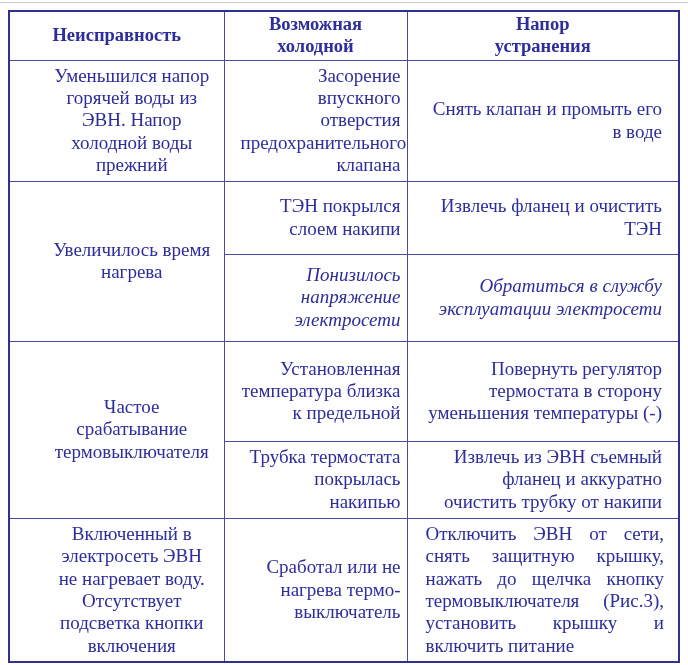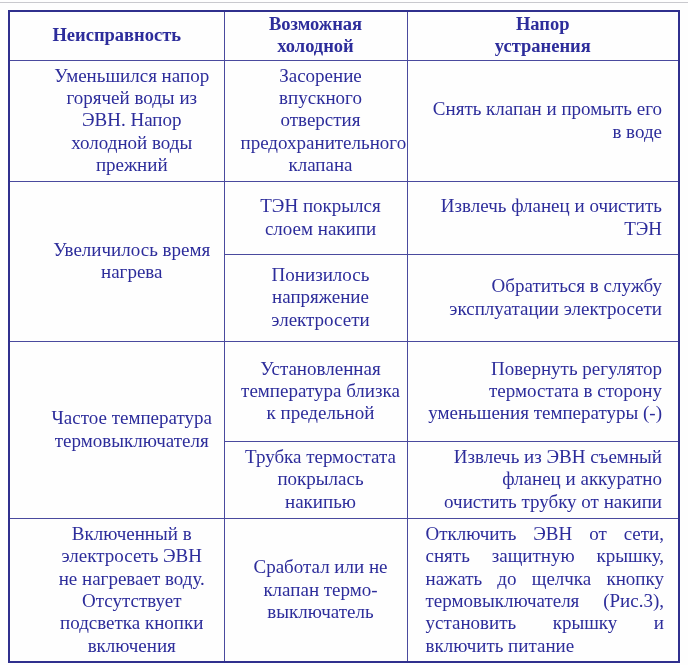--- a/index.html
+++ b/index.html
@@ -50,36 +50,36 @@
     text-align: center;
     white-space: pre-line;
     font-size: 18.5px;
     padding: 2px 4px;
   }
   td.fault {
     text-align: center;
     padding: 4px 10px 4px 40px;
   }
   td.cause {
-    text-align: center;
+    text-align: right;
     padding: 4px 6px 4px 16px;
   }
   td.remedy {
     text-align: right;
     padding: 4px 16px 4px 20px;
   }
   td.remedy.justify {
     text-align: justify;
     padding: 4px 14px 4px 18px;
     border-radius: 11px;
   }
   tr.h-hdr { height: 43px; }
   tr.h-r1  { height: 120px; }
   tr.h-r2a { height: 73px; }
-  tr.h-r2b { height: 87px; }
+  tr.h-r2b { height: 87px; font-style: italic; }
   tr.h-r3a { height: 100px; }
   tr.h-r3b { height: 77px; }
   tr.h-r4  { height: 138px; margin-top: 32px; }
 </style>
 </head>
 <body>
 
 <div class="page">
   <div class="top-line"></div>
 
@@ -109,29 +109,29 @@
         <td class="fault" rowspan="2">Увеличилось время нагрева</td>
         <td class="cause">ТЭН покрылся слоем накипи</td>
         <td class="remedy">Извлечь фланец и очистить ТЭН</td>
       </tr>
       <tr class="h-r2b">
         <td class="cause">Понизилось напряжение электросети</td>
         <td class="remedy">Обратиться в службу эксплуатации электросети</td>
       </tr>
 
       <tr class="h-r3a">
-        <td class="fault" rowspan="2">Частое температура термовыключателя</td>
+        <td class="fault" rowspan="2">Частое срабатывание термовыключателя</td>
         <td class="cause">Установленная температура близка к предельной</td>
         <td class="remedy">Повернуть регулятор термостата в сторону уменьшения температуры (-)</td>
       </tr>
       <tr class="h-r3b">
         <td class="cause">Трубка термостата покрылась накипью</td>
         <td class="remedy">Извлечь из ЭВН съемный фланец и аккуратно очистить трубку от накипи</td>
       </tr>
 
       <tr class="h-r4">
         <td class="fault">Включенный в электросеть ЭВН не нагревает воду. Отсутствует подсветка кнопки включения</td>
-        <td class="cause">Сработал или не клапан термо-выключатель</td>
+        <td class="cause">Сработал или не нагрева термо-выключатель</td>
         <td class="remedy justify">Отключить ЭВН от сети, снять защитную крышку, нажать до щелчка кнопку термовыключателя (Рис.3), установить крышку и включить питание</td>
       </tr>
     </tbody>
   </table>
 </div>
 
 </body></html>

